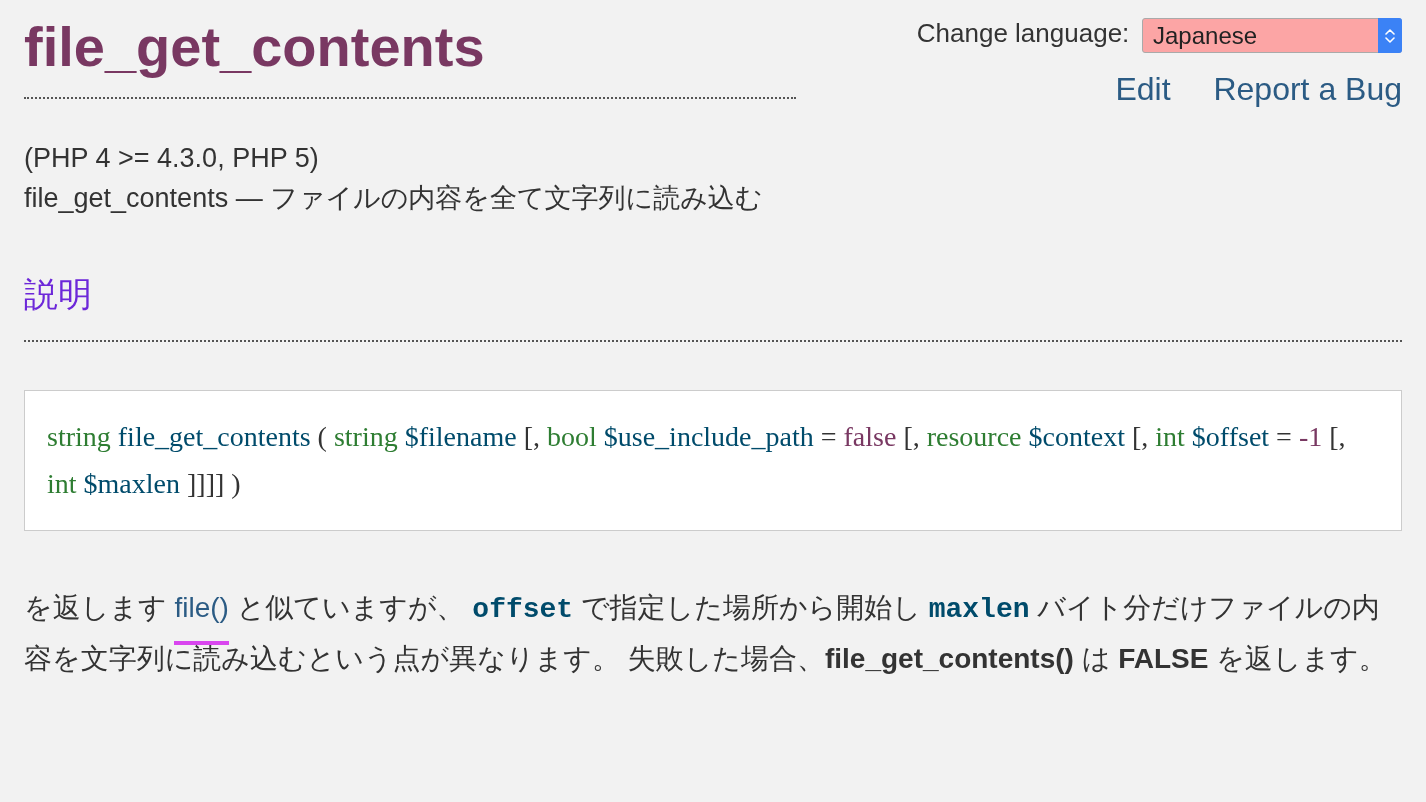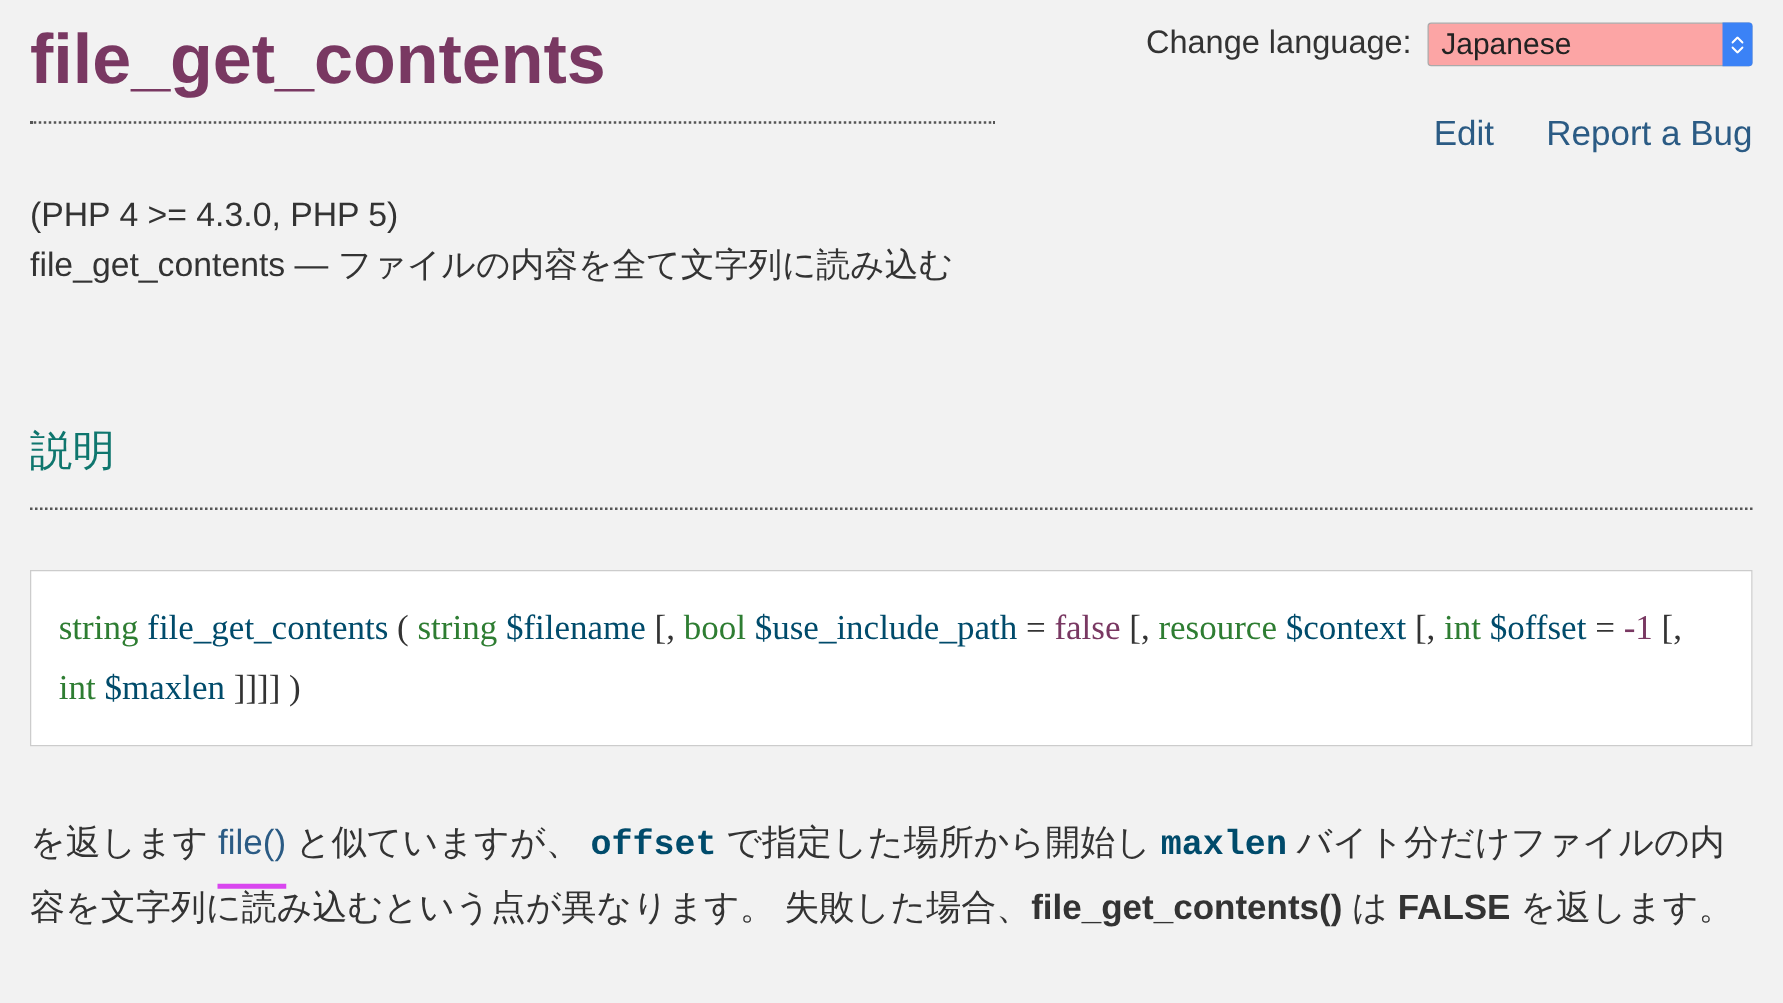--- a/index.html
+++ b/index.html
@@ -72,22 +72,22 @@
     color: #fff;
     display: flex;
     flex-direction: column;
     align-items: center;
     justify-content: center;
     pointer-events: none;
   }
   .select-caret svg { display:block; }
 
   .tool-links {
-    margin-top: 38px;
-    font-size: 28px;
+    margin-top: 18px;
+    font-size: 32px;
   }
   .tool-links a {
     color: #2b5b84;
     text-decoration: none;
     margin-left: 34px;
   }
 
   
   .versions {
     margin-top: 34px;
@@ -96,23 +96,23 @@
   }
   .summary-line {
     margin-top: 6px;
     font-size: 27px;
     color: #333;
   }
   .summary-line .fn-name { color: #333; }
 
   
   h2.section {
-    margin: 108px 0 0 0;
+    margin: 56px 0 0 0;
     font-weight: 400;
-    color: #0f766e;
+    color: #6d28d9;
     font-size: 34px;
     border-bottom: 2px dotted #555;
     padding-bottom: 22px;
   }
 
   
   .sigbox {
     margin-top: 48px;
     background: #fff;
     border: 1px solid #ccc;

